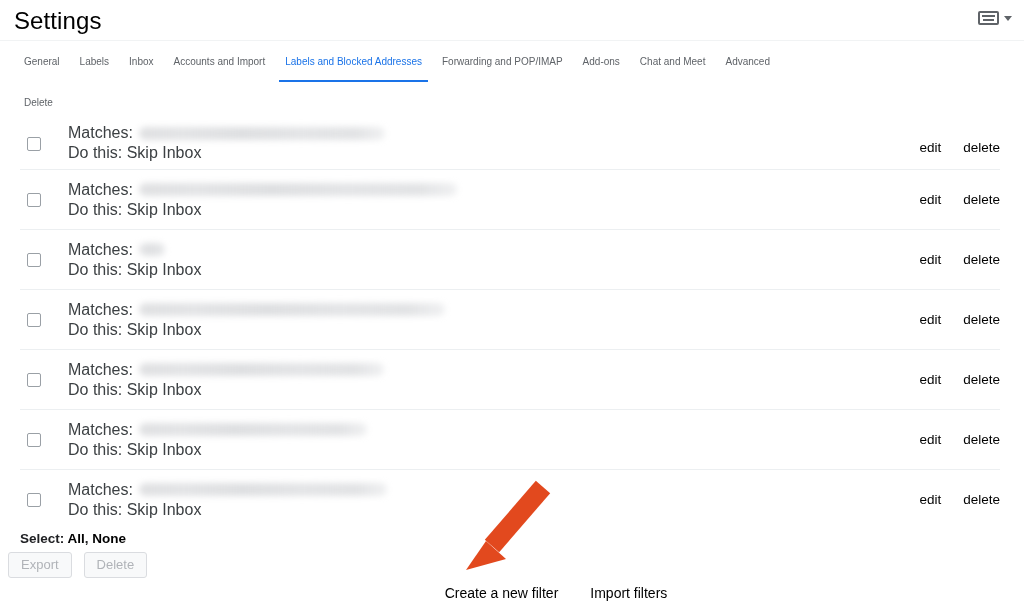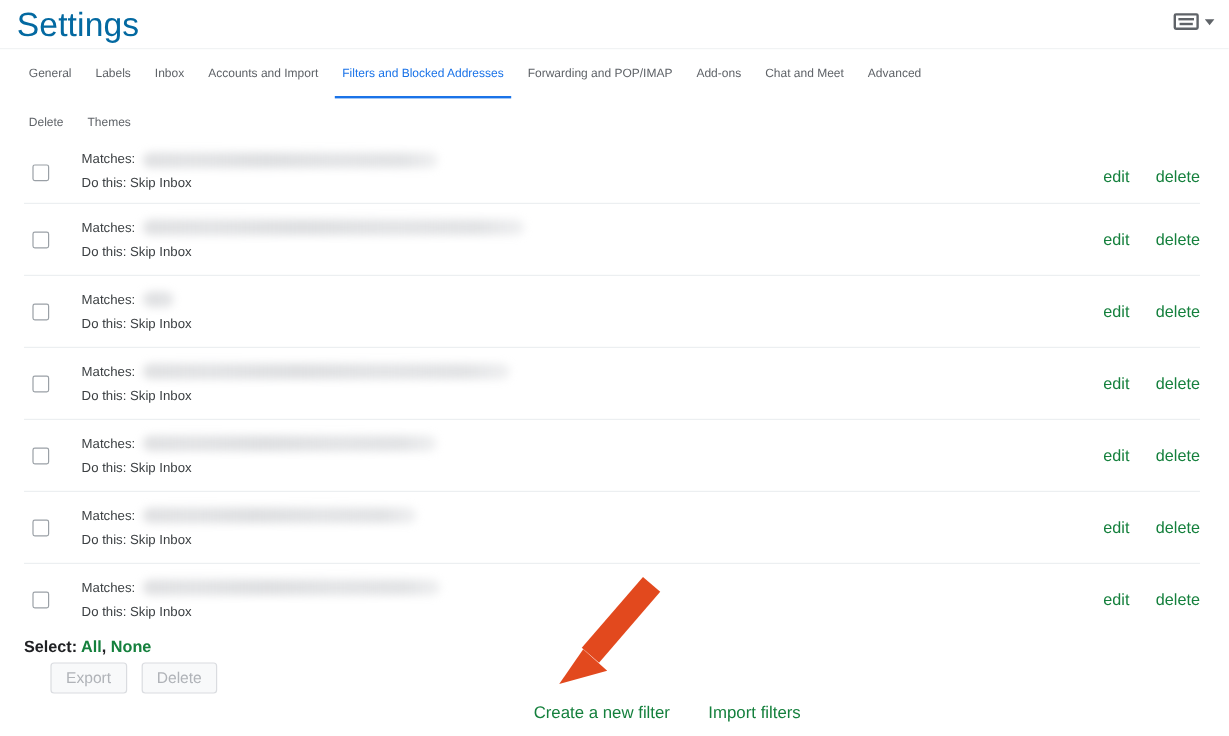--- a/index.html
+++ b/index.html
@@ -23,23 +23,23 @@
   .header {
     position: absolute;
     left: 0; top: 0;
     width: 1024px; height: 41px;
     background: #ffffff;
     border-bottom: 1px solid #f1f3f4;
   }
   .header-title {
     position: absolute;
     left: 14px; top: 7px;
-    font-size: 28px;
+    font-size: 24px;
     font-weight: 400;
-    color: #0369a1;
+    color: #000000;
     letter-spacing: 0.1px;
     line-height: 28px;
   }
   .header-right {
     position: absolute;
     right: 12px; top: 11px;
     display: flex;
     align-items: center;
     gap: 5px;
   }
@@ -137,21 +137,21 @@
     position: absolute;
     left: 48px; top: 0;
     right: 0; bottom: 0;
     display: flex;
     flex-direction: column;
     justify-content: center;
   }
   .filter-row.first .row-body { justify-content: flex-end; padding-bottom: 6px; }
 
   .line {
-    font-size: 11px;
+    font-size: 16px;
     line-height: 20px;
     color: #3c4043;
     display: flex;
     align-items: center;
     white-space: nowrap;
   }
   .line-label { margin-right: 4px; }
 
   .blurred {
     display: inline-block;
@@ -173,41 +173,41 @@
     position: absolute;
     right: 0; top: 50%;
     transform: translateY(-50%);
     display: flex;
     align-items: center;
     gap: 22px;
   }
   .filter-row.first .row-actions { top: 30px; }
 
   .link {
-    color: #15803d;
+    color: #000000;
     font-size: 13.5px;
     line-height: 18px;
     text-decoration: none;
     cursor: pointer;
   }
 
   
   .select-bar {
     position: absolute;
     left: 20px; top: 530px;
     font-size: 13.5px;
     line-height: 18px;
     color: #202124;
     font-weight: 700;
   }
   .select-bar .link { font-weight: 700; }
 
   .btn-row {
     position: absolute;
-    left: 42px; top: 552px;
+    left: 8px; top: 552px;
     display: flex;
     gap: 12px;
   }
   .btn {
     font-family: "Liberation Sans", sans-serif;
     font-size: 13px;
     line-height: 16px;
     color: #b0b3b8;
     background: #f8f9fa;
     border: 1px solid #dadce0;
@@ -249,28 +249,27 @@
       <span class="caret-down"></span>
     </div>
   </div>
 
   <div class="tabs-wrap">
     <div class="tab-row" id="tab-row">
         <div class="tab">General</div>
         <div class="tab">Labels</div>
         <div class="tab">Inbox</div>
         <div class="tab">Accounts and Import</div>
-        <div class="tab active">Filters and Blocked Addresses</div>
+        <div class="tab active">Labels and Blocked Addresses</div>
         <div class="tab">Forwarding and POP/IMAP</div>
         <div class="tab">Add-ons</div>
         <div class="tab">Chat and Meet</div>
         <div class="tab">Advanced</div>
         <div style="flex-basis: 100%; height: 0px;"></div>
         <div class="tab">Delete</div>
-        <div class="tab">Themes</div>
       </div>
   </div>
 
   <div class="filter-list" id="filter-list">
       <div class="filter-row first">
         <div class="row-checkbox"></div>
         <div class="row-body">
           <div class="line">
             <span class="line-label">Matches:</span>
             <span class="blurred" style="width: 246px;"></span>

